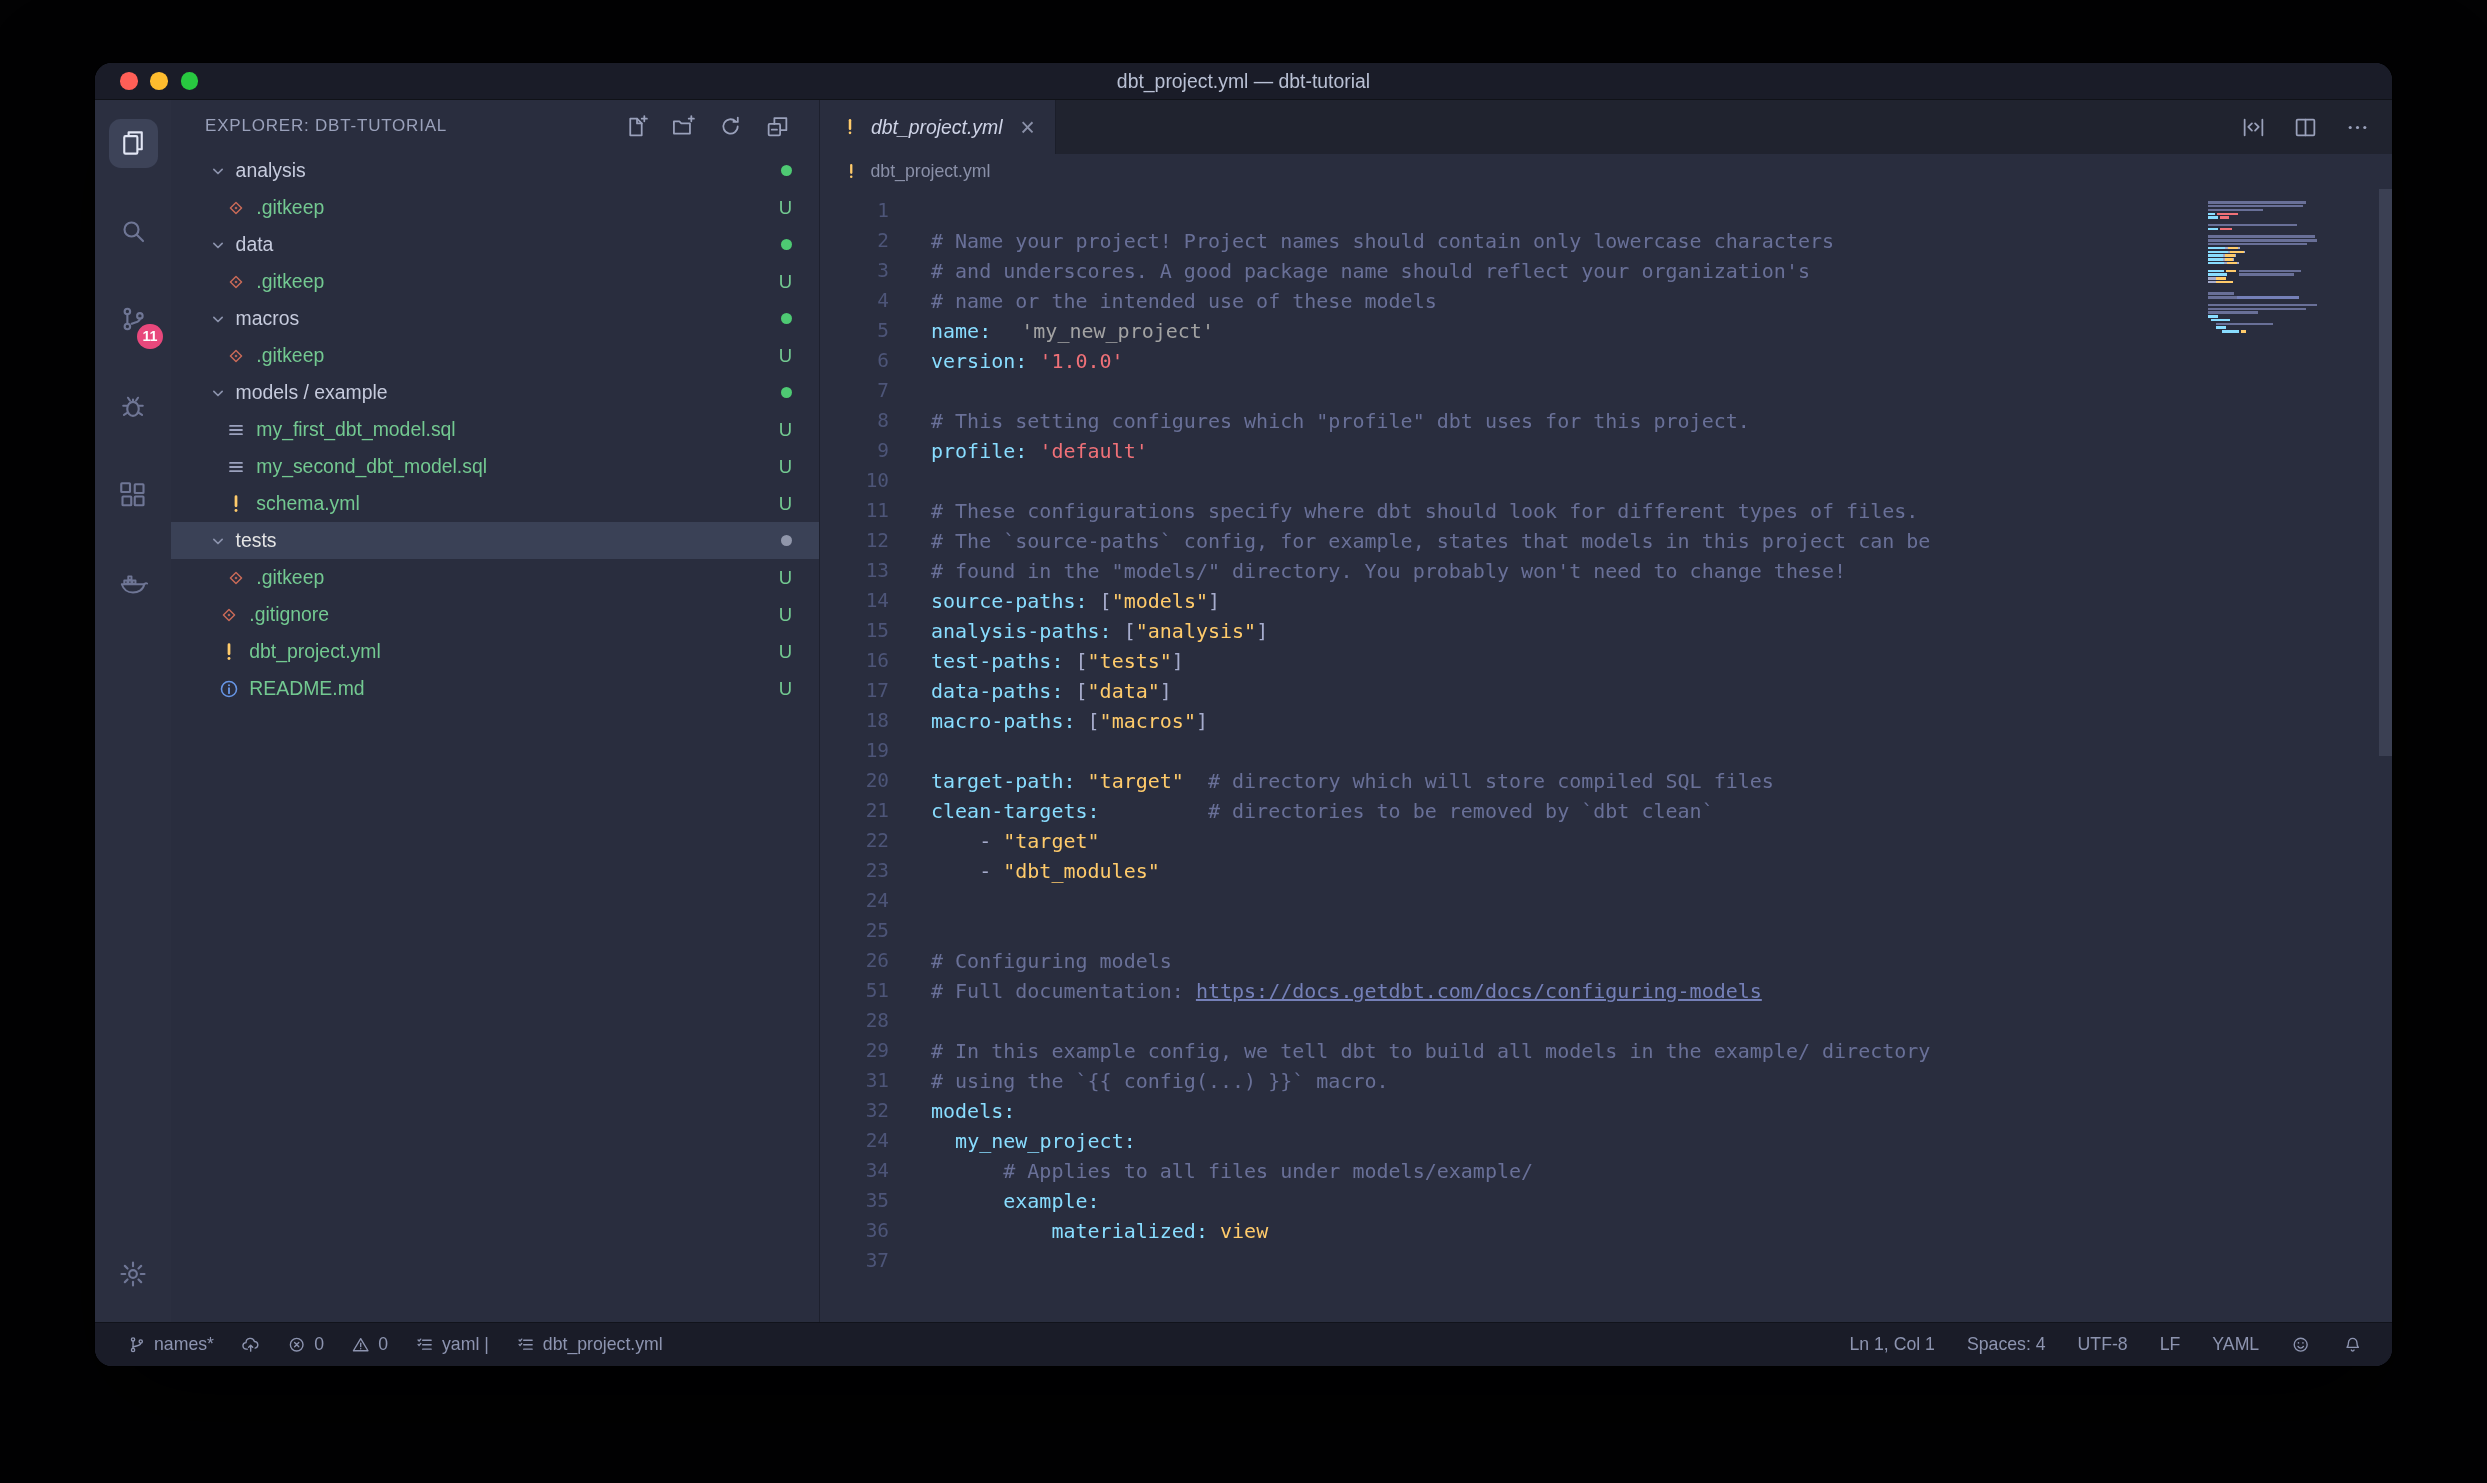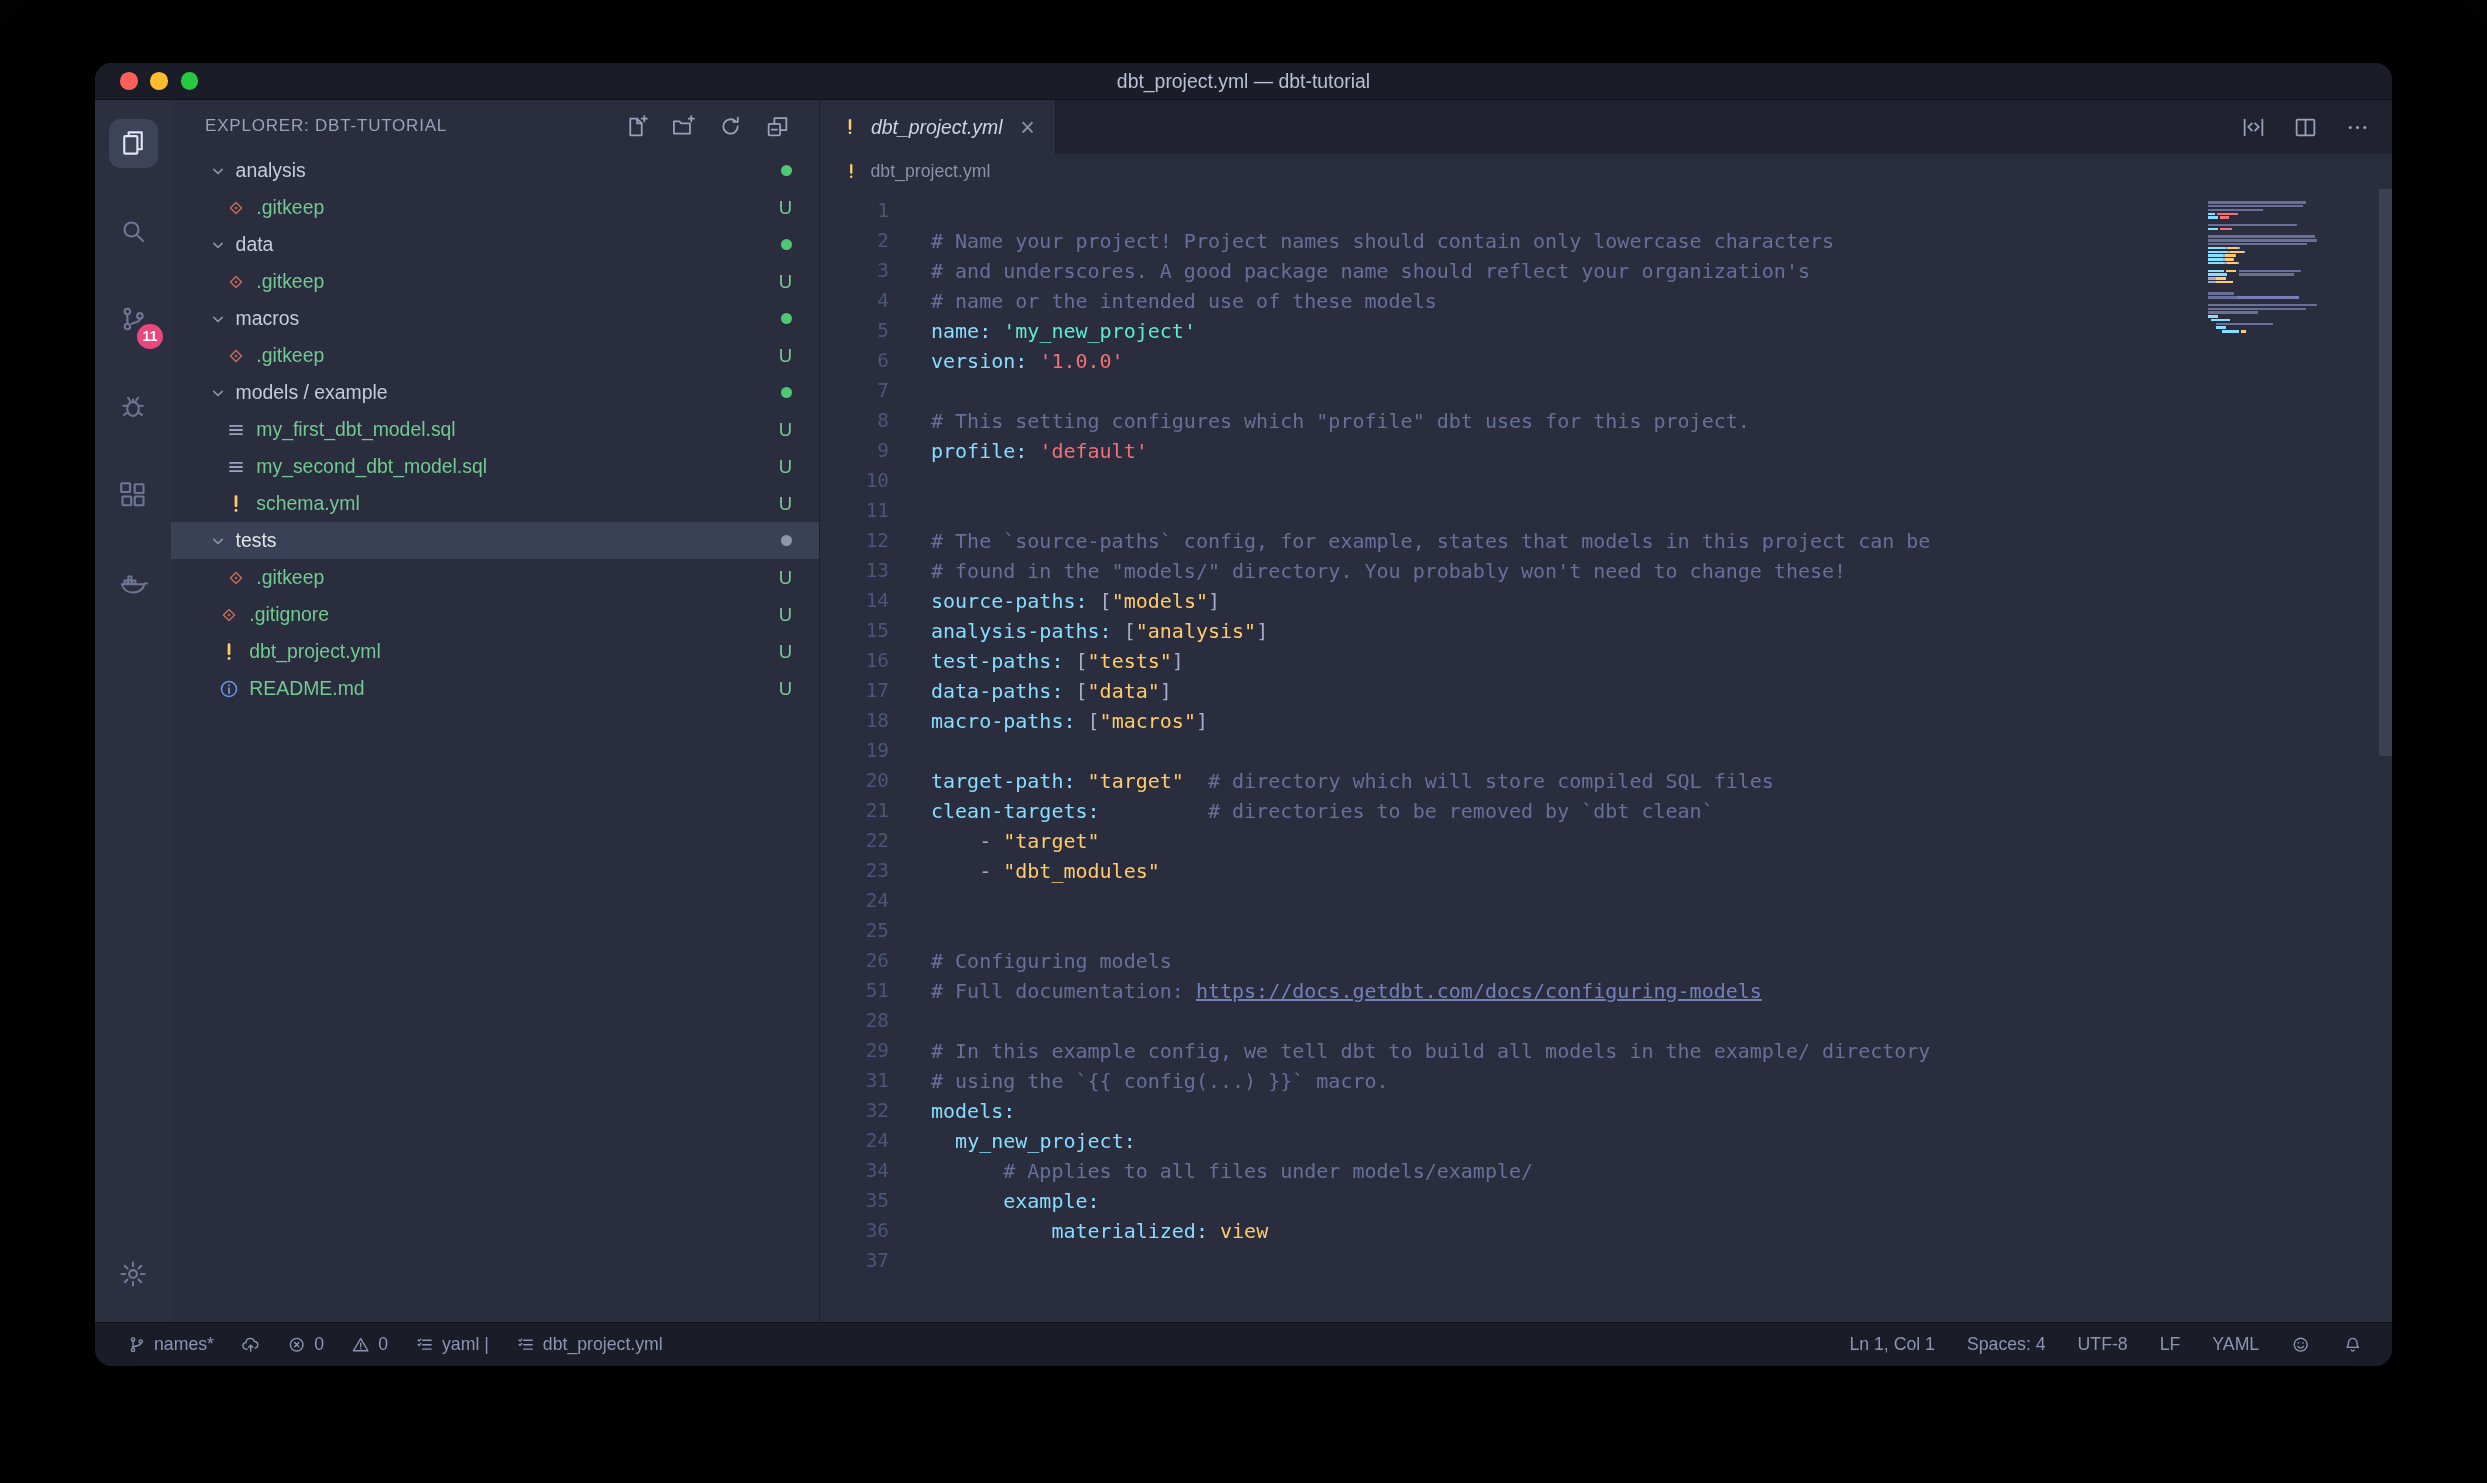--- a/index.html
+++ b/index.html
@@ -433,27 +433,27 @@
             </span>
             <span>dbt_project.yml</span>
           </span>
         </div>
       <div class="code-area">
         <div id="code">
             <div class="code-line"><span class="ln-num">1</span><span class="ln-text"></span></div>
             <div class="code-line"><span class="ln-num">2</span><span class="ln-text"><span style="color: rgb(105, 112, 152);"># Name your project! Project names should contain only lowercase characters</span></span></div>
             <div class="code-line"><span class="ln-num">3</span><span class="ln-text"><span style="color: rgb(105, 112, 152);"># and underscores. A good package name should reflect your organization's</span></span></div>
             <div class="code-line"><span class="ln-num">4</span><span class="ln-text"><span style="color: rgb(105, 112, 152);"># name or the intended use of these models</span></span></div>
-            <div class="code-line"><span class="ln-num">5</span><span class="ln-text"><span style="color: rgb(137, 221, 255);">name:</span><span style="color: rgb(166, 172, 205);"> </span><span style="color: #5eead4;">'my_new_project'</span></span></div>
+            <div class="code-line"><span class="ln-num">5</span><span class="ln-text"><span style="color: rgb(137, 221, 255);">name:</span><span style="color: rgb(166, 172, 205);"> </span><span style="color: #a3a3a3; margin-left: 18px;">'my_new_project'</span></span></div>
             <div class="code-line"><span class="ln-num">6</span><span class="ln-text"><span style="color: rgb(137, 221, 255);">version:</span><span style="color: rgb(166, 172, 205);"> </span><span style="color: rgb(240, 113, 120);">'1.0.0'</span></span></div>
             <div class="code-line"><span class="ln-num">7</span><span class="ln-text"></span></div>
             <div class="code-line"><span class="ln-num">8</span><span class="ln-text"><span style="color: rgb(105, 112, 152);"># This setting configures which "profile" dbt uses for this project.</span></span></div>
             <div class="code-line"><span class="ln-num">9</span><span class="ln-text"><span style="color: rgb(137, 221, 255);">profile:</span><span style="color: rgb(166, 172, 205);"> </span><span style="color: rgb(240, 113, 120);">'default'</span></span></div>
             <div class="code-line"><span class="ln-num">10</span><span class="ln-text"></span></div>
-            <div class="code-line"><span class="ln-num">11</span></div>
+            <div class="code-line"><span class="ln-num">11</span><span class="ln-text"><span style="color: rgb(105, 112, 152);"># These configurations specify where dbt should look for different types of files.</span></span></div>
             <div class="code-line"><span class="ln-num">12</span><span class="ln-text"><span style="color: rgb(105, 112, 152);"># The `source-paths` config, for example, states that models in this project can be</span></span></div>
             <div class="code-line"><span class="ln-num">13</span><span class="ln-text"><span style="color: rgb(105, 112, 152);"># found in the "models/" directory. You probably won't need to change these!</span></span></div>
             <div class="code-line"><span class="ln-num">14</span><span class="ln-text"><span style="color: rgb(137, 221, 255);">source-paths:</span><span style="color: rgb(166, 172, 205);"> [</span><span style="color: rgb(255, 203, 107);">"models"</span><span style="color: rgb(166, 172, 205);">]</span></span></div>
             <div class="code-line"><span class="ln-num">15</span><span class="ln-text"><span style="color: rgb(137, 221, 255);">analysis-paths:</span><span style="color: rgb(166, 172, 205);"> [</span><span style="color: rgb(255, 203, 107);">"analysis"</span><span style="color: rgb(166, 172, 205);">]</span></span></div>
             <div class="code-line"><span class="ln-num">16</span><span class="ln-text"><span style="color: rgb(137, 221, 255);">test-paths:</span><span style="color: rgb(166, 172, 205);"> [</span><span style="color: rgb(255, 203, 107);">"tests"</span><span style="color: rgb(166, 172, 205);">]</span></span></div>
             <div class="code-line"><span class="ln-num">17</span><span class="ln-text"><span style="color: rgb(137, 221, 255);">data-paths:</span><span style="color: rgb(166, 172, 205);"> [</span><span style="color: rgb(255, 203, 107);">"data"</span><span style="color: rgb(166, 172, 205);">]</span></span></div>
             <div class="code-line"><span class="ln-num">18</span><span class="ln-text"><span style="color: rgb(137, 221, 255);">macro-paths:</span><span style="color: rgb(166, 172, 205);"> [</span><span style="color: rgb(255, 203, 107);">"macros"</span><span style="color: rgb(166, 172, 205);">]</span></span></div>
             <div class="code-line"><span class="ln-num">19</span><span class="ln-text"></span></div>
             <div class="code-line"><span class="ln-num">20</span><span class="ln-text"><span style="color: rgb(137, 221, 255);">target-path:</span><span style="color: rgb(166, 172, 205);"> </span><span style="color: rgb(255, 203, 107);">"target"</span><span style="color: rgb(166, 172, 205);">  </span><span style="color: rgb(105, 112, 152);"># directory which will store compiled SQL files</span></span></div>
             <div class="code-line"><span class="ln-num">21</span><span class="ln-text"><span style="color: rgb(137, 221, 255);">clean-targets:</span><span style="color: rgb(166, 172, 205);">         </span><span style="color: rgb(105, 112, 152);"># directories to be removed by `dbt clean`</span></span></div>

